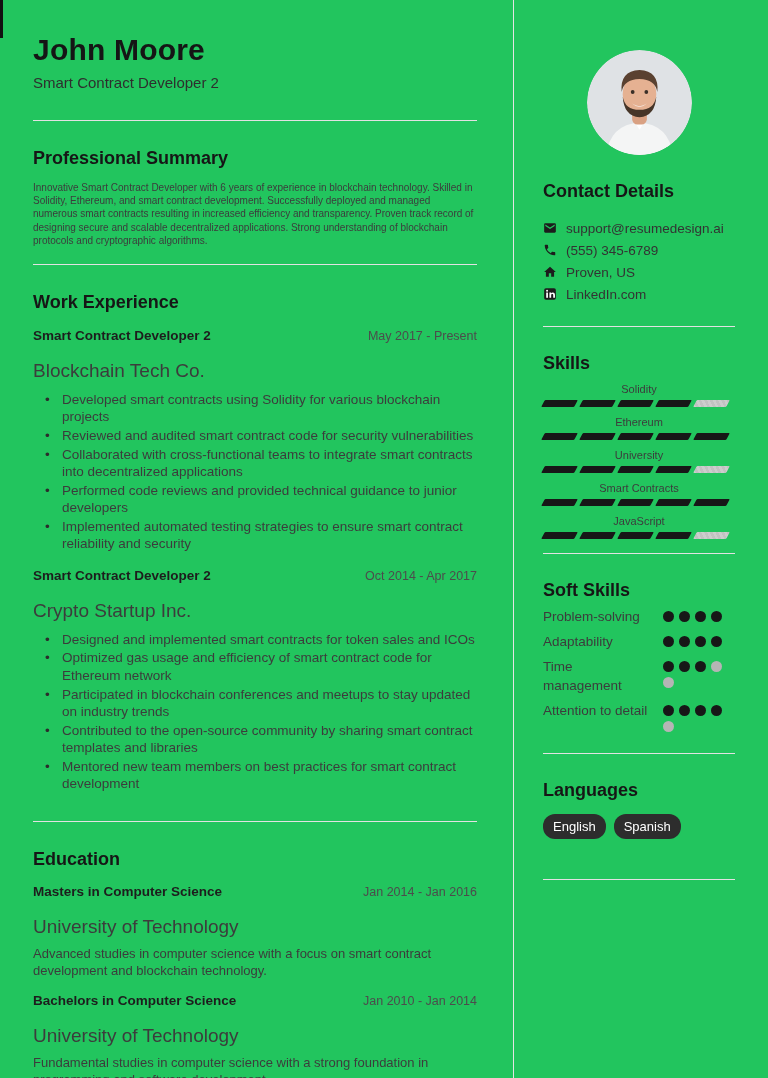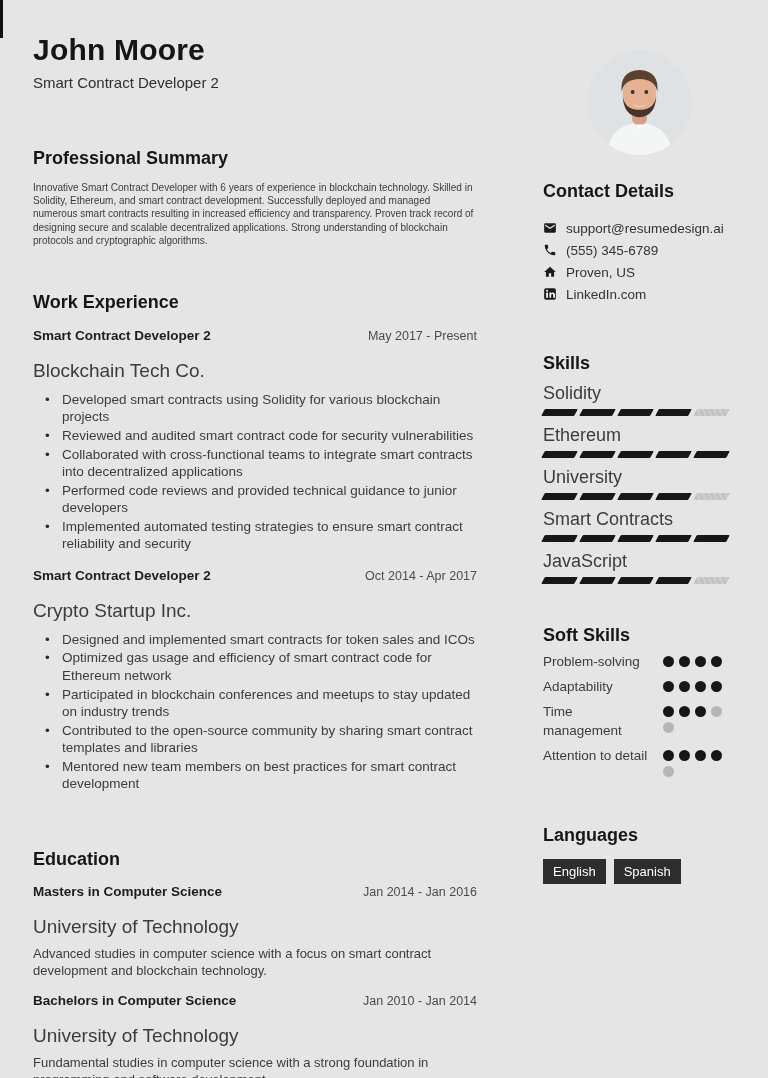--- a/index.html
+++ b/index.html
@@ -1,17 +1,17 @@
 <!DOCTYPE html>
 <html><head>
 <meta charset="utf-8">
 <style>
   html,body { margin:0; padding:0; background:#ffffff; }
   .page {
-    position:relative; width:768px; height:1078px; background:#e5e5e5;
+    position:relative; width:768px; height:1078px; background:#22c55e;
     font-family:"Liberation Sans", sans-serif; color:#1b1b1b; overflow:hidden;
   }
   .edge-mark { position:absolute; left:0; top:0; width:3px; height:38px; background:#111; }
   .vdivider { position:absolute; left:513px; top:0; bottom:0; width:1px; background:#e4e4e4; }
 
   
   .left { position:absolute; left:33px; top:0; width:444px; }
   .left h1 { margin:33px 0 0; font-size:30px; font-weight:700; letter-spacing:0.2px; color:#151515; }
   .subtitle { margin-top:7px; font-size:15px; color:#2e2e2e; }
   hr { border:none; border-top:1px solid #e2e2e2; margin:0; }
@@ -35,33 +35,33 @@
   .right { position:absolute; left:543px; top:17px; width:192px; }
   .avatar { width:105px; height:105px; margin:33px auto 0; border-radius:50%; overflow:hidden; }
   .right h2 { margin:26px 0 0; font-size:18px; font-weight:700; color:#161616; }
   .right hr { margin-top:21px; }
   .contact-list { margin-top:15px; }
   .contact-item { display:flex; align-items:center; gap:9px; height:22px; font-size:13.5px; color:#333; }
   .cicon { width:14px; height:14px; flex:0 0 14px; display:flex; align-items:center; }
   .cicon svg { width:14px; height:14px; fill:#1c1c1c; }
 
   .skill { margin-top:9px; }
-  .skill-label { font-size:18px; color:#3c3c3c; }
+  .skill-label { font-size:11px; color:#3c3c3c;text-align:center; }
   .skill-bar { display:flex; gap:5px; margin-top:5px; }
   .seg { width:33px; height:7px; transform:skewX(-28deg); border-radius:1px; background:#171717; }
   .seg.off { background:repeating-linear-gradient(45deg,#cdcdcd 0 2px,#c2c2c2 2px 4px); }
 
   .soft-row { display:grid; grid-template-columns:112px 1fr; column-gap:8px; margin-top:7px; align-items:start; }
   .soft-label { font-size:13.5px; line-height:1.35; color:#3c3c3c; }
   .dots { display:flex; flex-wrap:wrap; gap:5px; width:62px; padding-top:3px; }
   .dot { width:11px; height:11px; border-radius:50%; background:#171717; }
   .dot.off { background:#b5b5b5; }
 
   .chips { display:flex; gap:8px; margin-top:13px; }
-  .chip { background:#2d2d2d; color:#fff; font-size:13px; padding:5px 10px; border-radius:0; }
+  .chip { background:#2d2d2d; color:#fff; font-size:13px; padding:5px 10px; border-radius:12px; }
   .right hr.lang-end { margin-top:40px; }
 </style>
 </head>
 <body>
 
 <div class="page">
   <div class="edge-mark"></div>
   <div class="vdivider"></div>
 
   <main class="left">

